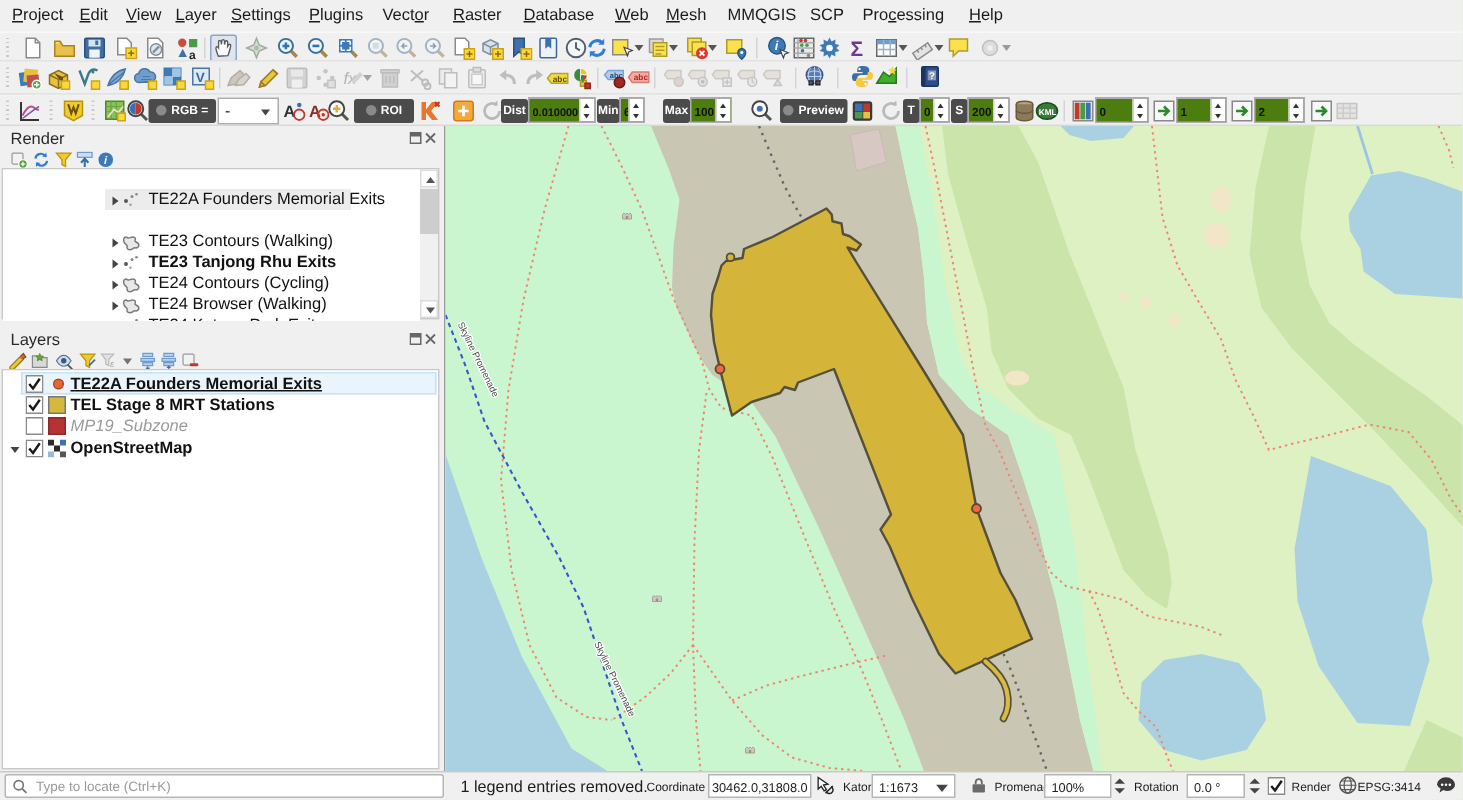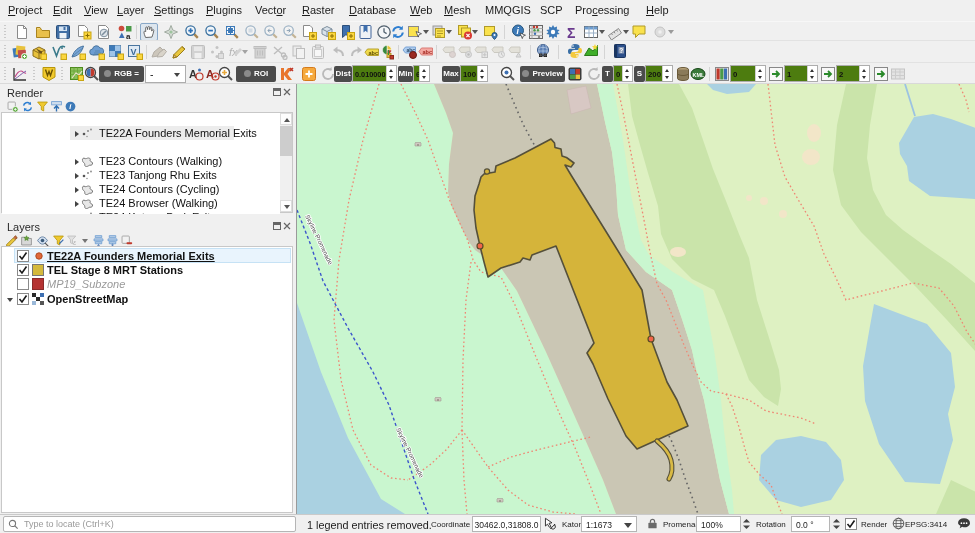--- a/index.html
+++ b/index.html
@@ -746,21 +746,21 @@
         </div>
       <div class="trow" style="top:41px;left:0;width:278px;">
           <svg width="8" height="8" viewBox="0 0 8 8" style="position:absolute;left:71px;top:4px">
             <path d="M2 1l4 3-4 3z" fill="#444"></path>
           </svg>
           <svg width="13" height="14" viewBox="0 0 13 14" style="position:absolute;left:79px;top:1px">
             <path d="M1.5 5.5C1 3.5 2.5 2.5 4 3.5c1 .6 2-.5 3.5-.5 2 0 2 1.5 1.5 2.5-.4.8 2 .8 2.5 2.5.4 1.5-1 2.5-2.5 2.2-1.2-.2-1.5 1.3-3.5 1.3-1.7 0-2-1.2-1.7-2.3.3-1-2.3-1.7-2.3-3.7z" fill="#e8e8e8" stroke="#7a7a7a"></path>
           </svg>
           <span style="position:absolute;left:97px;top:1px">TE23 Contours (Walking)</span>
         </div>
-      <div class="trow" style="top:55px;left:0;width:278px;">
+      <div class="trow" style="top:55px;left:0;width:278px;font-weight:bold;">
           <svg width="8" height="8" viewBox="0 0 8 8" style="position:absolute;left:71px;top:4px">
             <path d="M2 1l4 3-4 3z" fill="#444"></path>
           </svg>
           <svg width="13" height="14" viewBox="0 0 13 14" style="position:absolute;left:79px;top:1px">
             <circle cx="3" cy="7" r="1.3" fill="#555"></circle>
             <circle cx="7" cy="4" r="1" fill="#888"></circle>
             <circle cx="10" cy="2.5" r=".9" fill="#888"></circle>
             <circle cx="6" cy="9.5" r=".8" fill="#999"></circle>
           </svg>
           <span style="position:absolute;left:97px;top:1px">TE23 Tanjong Rhu Exits</span>

